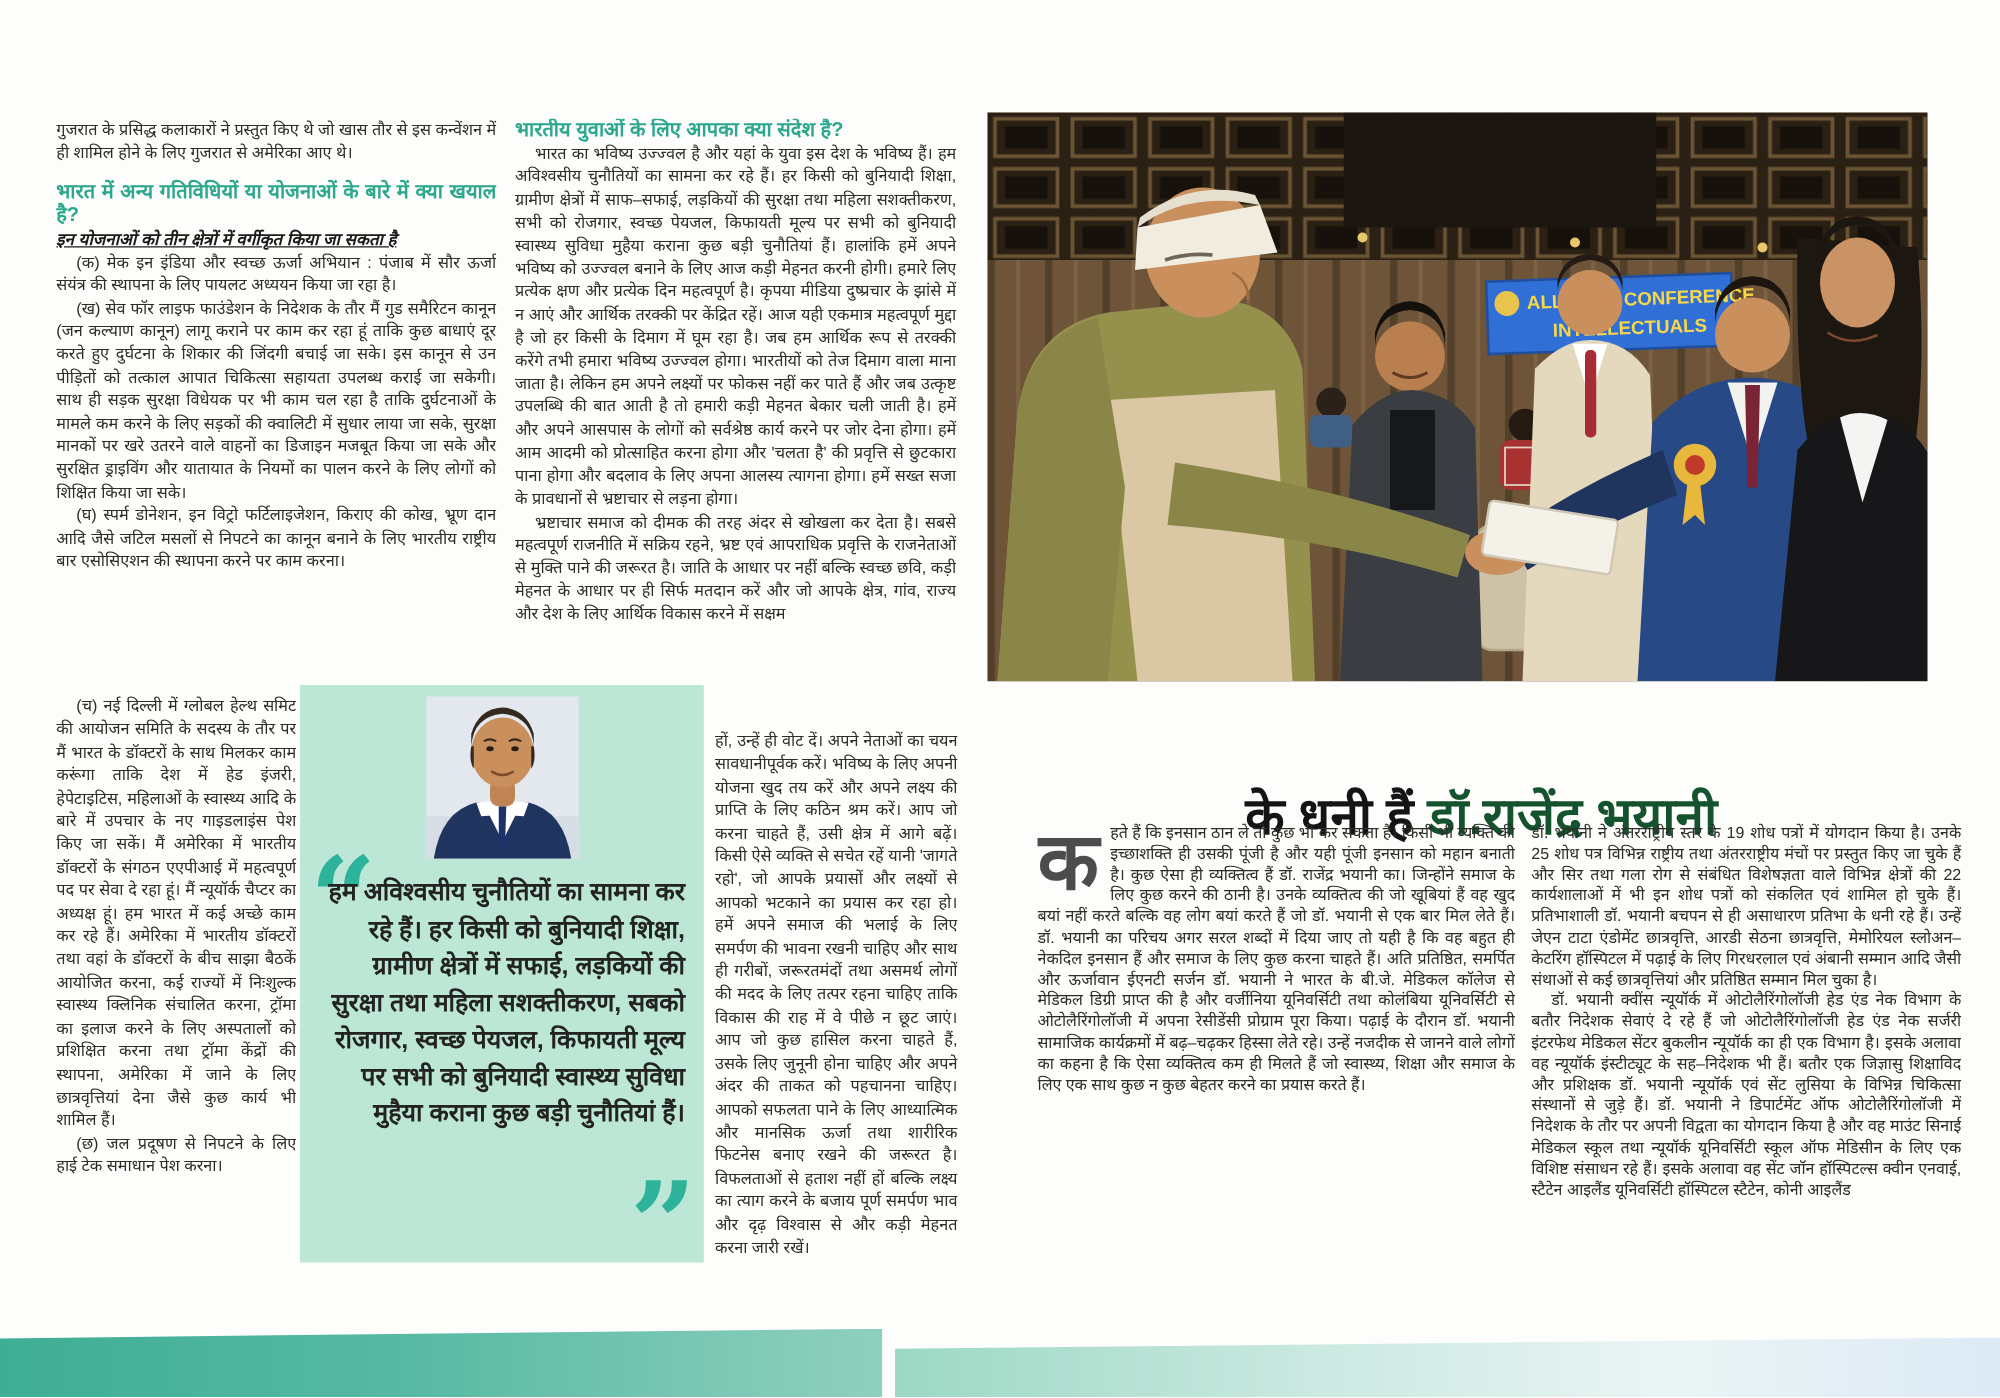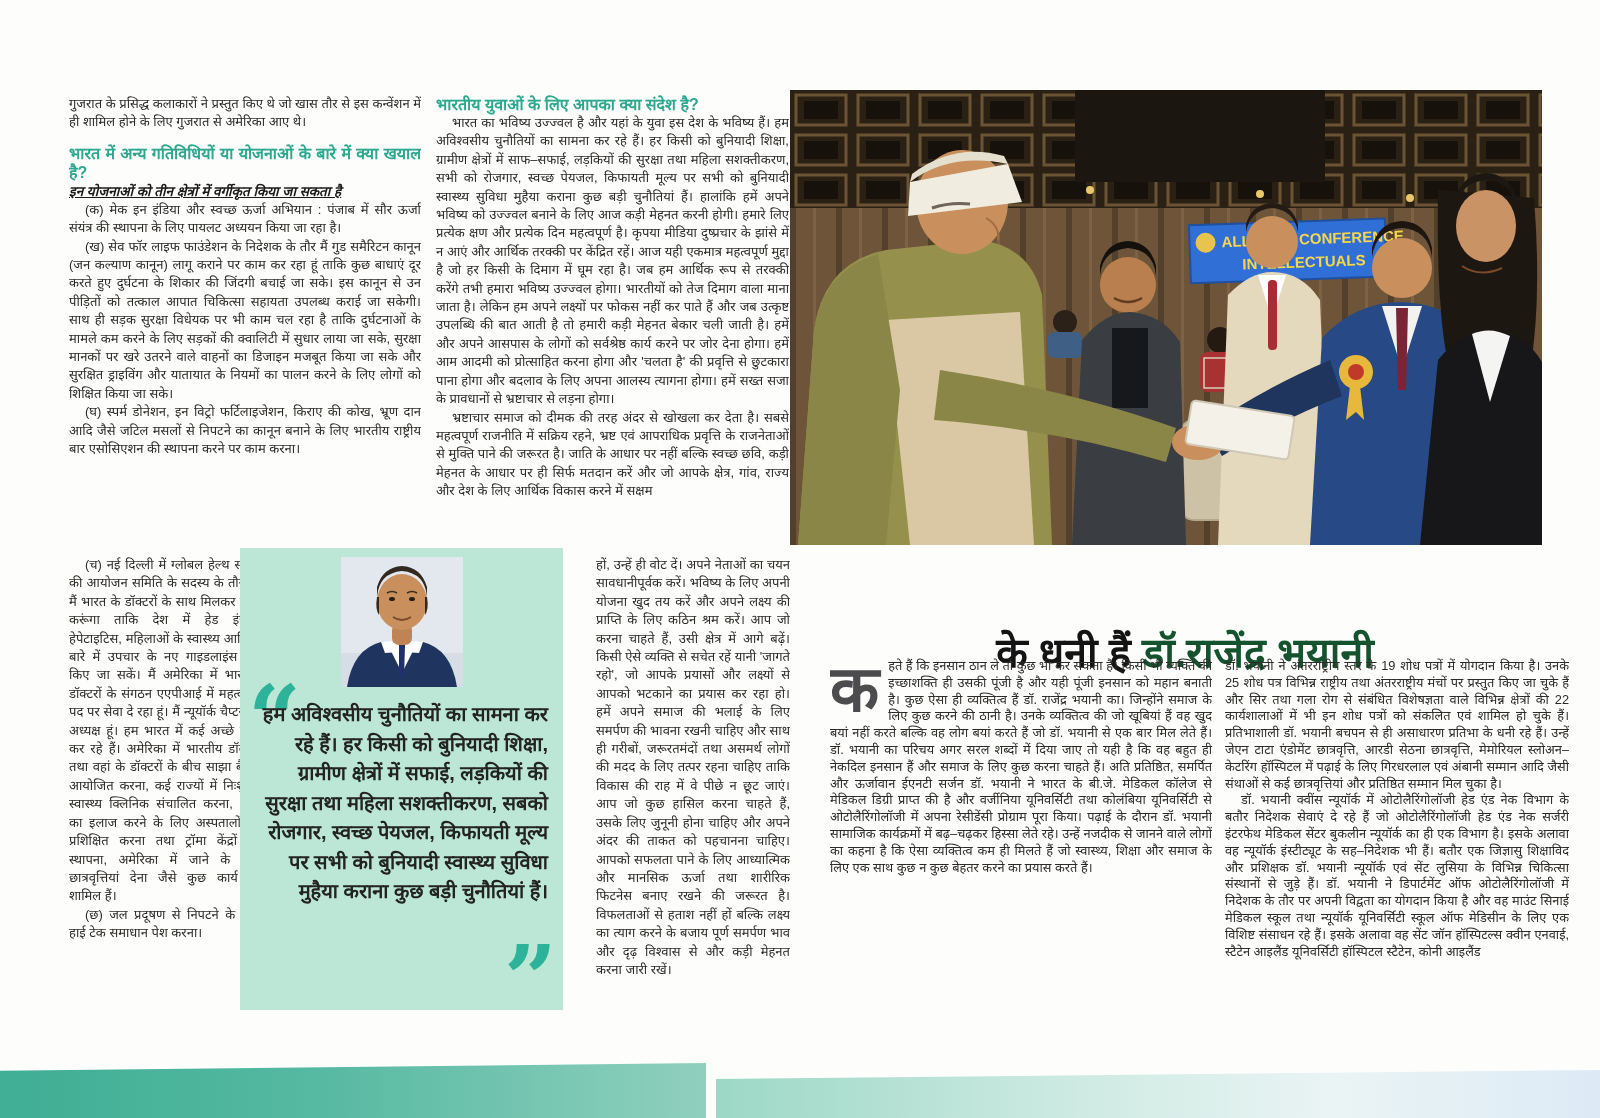--- a/index.html
+++ b/index.html
@@ -1,32 +1,32 @@
 <!DOCTYPE html>
 <html><head>
 <meta charset="utf-8">
 <style>
   html,body{margin:0;padding:0;background:#ffffff;}
   body{width:1600px;height:1118px;font-family:"Liberation Sans","DejaVu Sans",sans-serif;}
   .spread{position:relative;width:1600px;height:1118px;background:#fdfdfc;overflow:hidden;}
 
   
-  .btxt{font-size:13px;line-height:18.4px;color:#2e2c29;text-align:justify;margin-left:24px;}
+  .btxt{font-size:13px;line-height:18.4px;color:#2e2c29;text-align:justify;}
   .btxt p{margin:0 0 0 0;}
   .indent{text-indent:16px;}
   .gap{height:12px;}
 
   .q-heading{color:#2ca88e;font-weight:bold;font-size:16px;line-height:19px;margin:0;}
   .q-sub{font-weight:bold;font-style:italic;color:#1c1b19;font-size:13.5px;line-height:19px;margin:0 0 2px 0;text-decoration:underline;}
 
   
   .col1a{position:absolute;left:45px;top:95px;width:352px;height:452px;overflow:hidden;}
   .col1b{position:absolute;left:45px;top:556px;width:192px;height:458px;overflow:hidden;}
   .col2a{position:absolute;left:412px;top:95px;width:353px;height:452px;overflow:hidden;}
-  .col2b{position:absolute;left:572px;top:556px;width:194px;height:458px;overflow:hidden;}
+  .col2b{position:absolute;left:572px;top:584px;width:194px;height:458px;overflow:hidden;}
 
   
   .quote-box{position:absolute;left:240px;top:548px;width:323px;height:462px;background:#bce7d6;}
   .portrait{position:absolute;left:101px;top:9px;width:122px;height:130px;display:block;}
   .q-glyph{position:absolute;color:#2db39a;font-family:"DejaVu Serif","Liberation Serif",serif;font-weight:bold;font-size:92px;line-height:50px;}
   .q-open{left:8px;top:146px;}
   .q-close{right:6px;bottom:6px;}
   .q-text{position:absolute;left:16px;top:152px;width:292px;font-size:20px;font-weight:bold;line-height:29.5px;color:#232321;text-align:right;}
 
   

